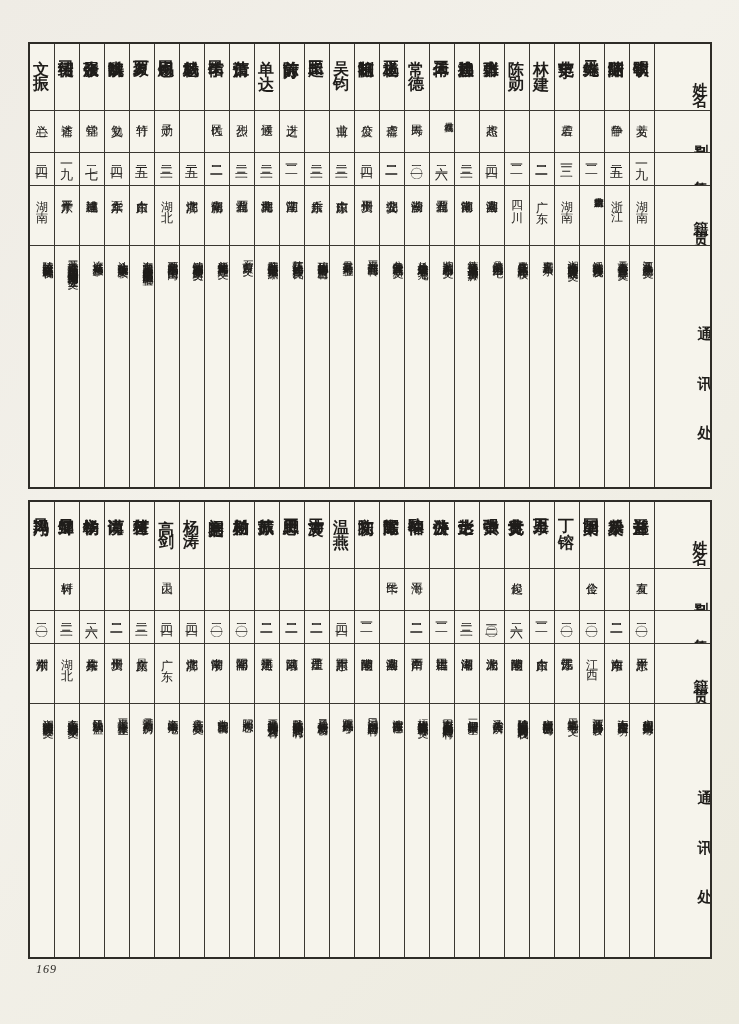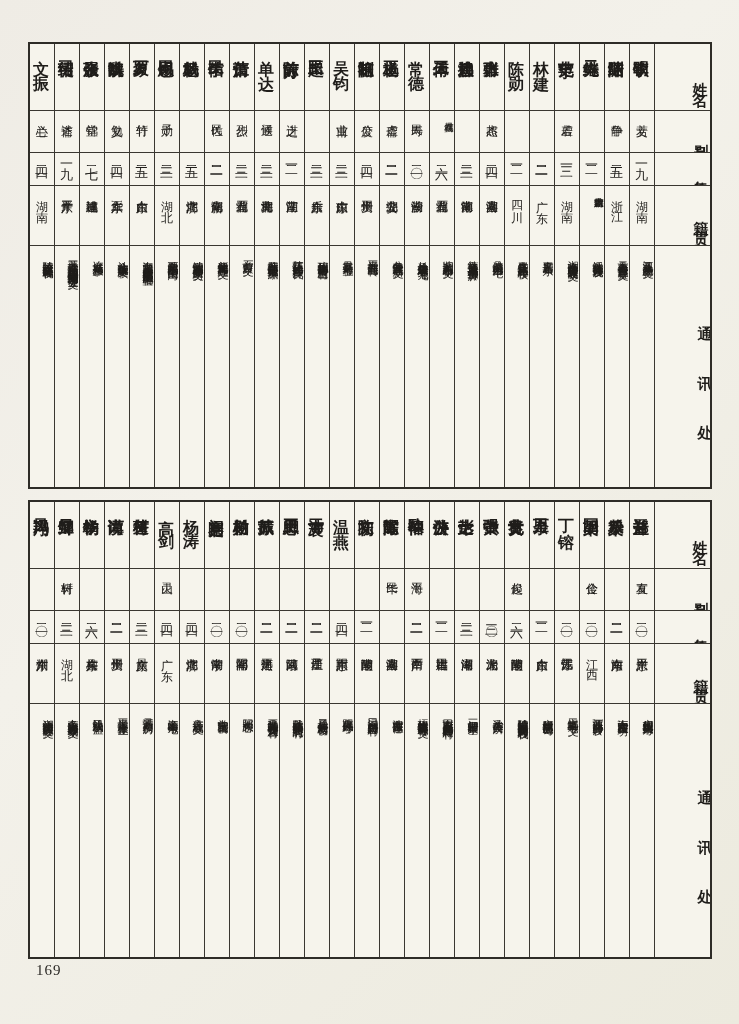--- a/index.html
+++ b/index.html
@@ -51,21 +51,21 @@
   
   .hcell{font-weight:700;font-size:15px;padding-left:0;padding-right:0;text-align:center;}
   .h-name{letter-spacing:.75em;padding-top:8px;}
   .h-alias{letter-spacing:.15em;padding-top:5px;}
   .h-age{letter-spacing:.05em;padding-top:3px;font-size:14px;}
   .h-origin{letter-spacing:.7em;padding-top:7px;}
   .h-addr{letter-spacing:3.3em;padding-top:46px;}
   .hcol .cell{display:block;}
   .pageno{
     position:absolute;left:36px;top:962px;
-    font-size:15px;color:#2b2925;letter-spacing:1px;
+    font-size:12px;color:#2b2925;letter-spacing:1px;font-style:italic;
   }
 </style>
 </head>
 <body>
 
 <div class="page">
 
   <div class="regtable t0">
     <div class="hcol">
       <div class="cell hcell r-name h-name">姓名</div>

